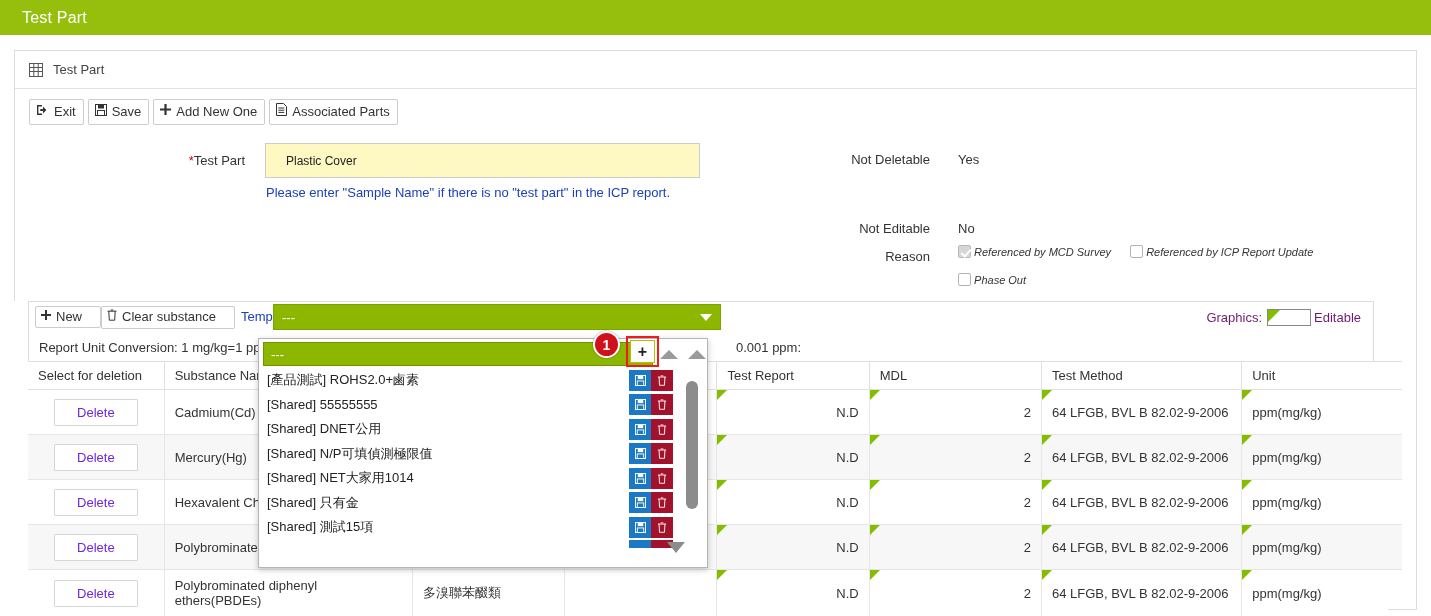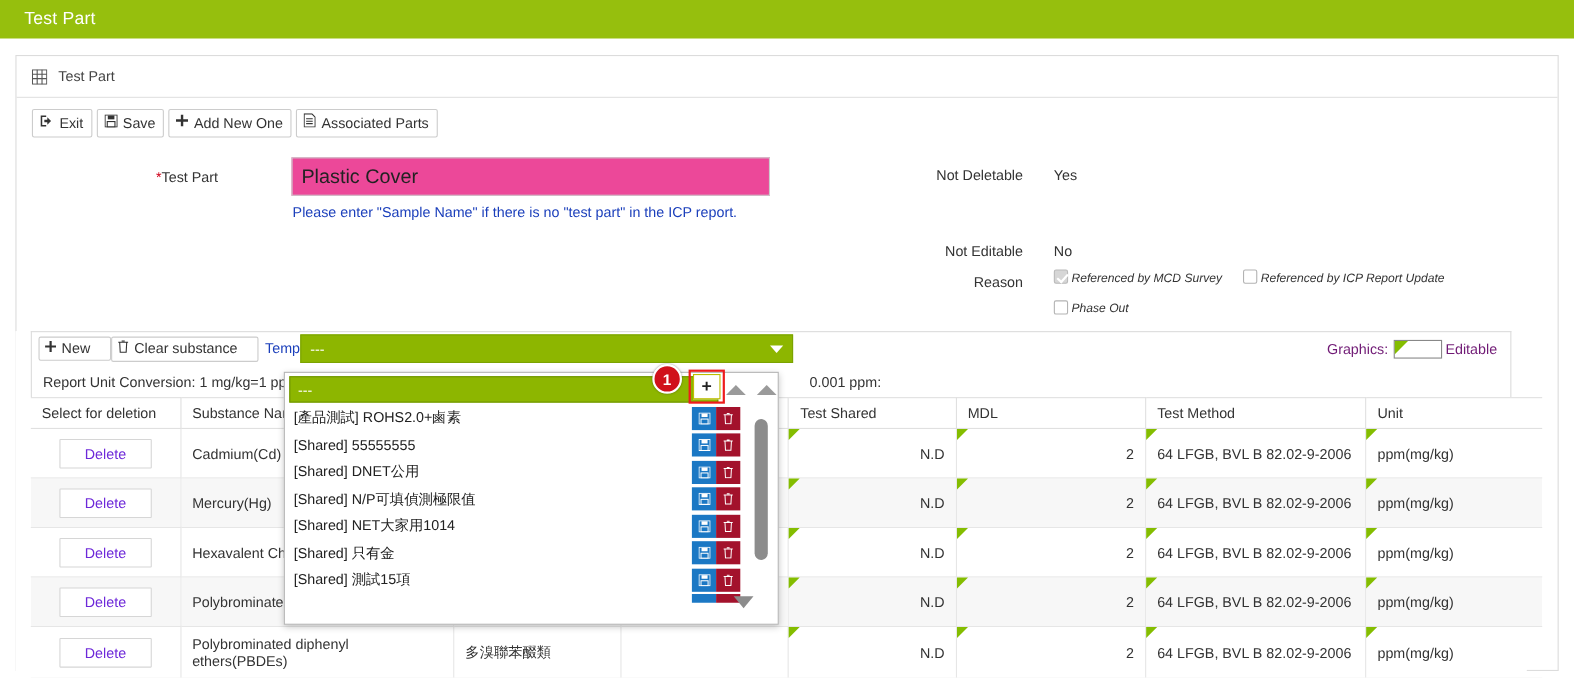--- a/index.html
+++ b/index.html
@@ -68,24 +68,24 @@
   .field-label {
     position: absolute;
     text-align: right;
     font-size: 13px;
     color: #333;
   }
   .req { color: #d0021b; }
   .text-input {
     position: absolute;
     border: 1px solid #cccccc;
-    background: #ec4899;
-    font-size: 18px;
+    background: #fef9c3;
+    font-size: 12px;
     color: #222;
-    padding: 5px 8px;
+    padding: 5px 20px;
     outline: none;
     font-family: "Liberation Sans", sans-serif;
   }
   .hint {
     position: absolute;
     color: #1b3fbb;
     font-size: 13px;
   }
   .ro-val { position: absolute; font-size: 13px; color: #333; }
 
@@ -406,21 +406,21 @@
               <line x1="2.3" y1="7.2" x2="8.3" y2="7.2" stroke="#333"></line>
               <line x1="2.3" y1="9.4" x2="8.3" y2="9.4" stroke="#333"></line>
             </svg>
         </span>
         <span>Associated Parts</span>
       </div>
     </div>
 
     <div class="form-wrap">
 
-      <div class="field-label" style="left:80px; top:28px; width:150px;text-align:center;">
+      <div class="field-label" style="left:80px; top:28px; width:150px;">
         <span class="req">*</span><span>Test Part</span>
       </div>
 
       <input class="text-input" style="left: 250px; top: 18px; width: 435px; height: 35px;" value="Plastic Cover">
 
       <div class="hint" style="left:251px; top:60px;">Please enter "Sample Name" if there is no "test part" in the ICP report.</div>
 
       <div class="field-label" style="left:780px; top:27px; width:135px;">Not Deletable</div>
       <div class="ro-val" style="left:943px; top:27px;">Yes</div>
 
@@ -500,21 +500,21 @@
               <col style="width:172px">
               <col style="width:200px">
               <col style="width:160px">
           </colgroup>
           <thead>
             <tr>
               <th>Select for deletion</th>
               <th>Substance Name</th>
               <th></th>
               <th></th>
-              <th>Test Shared</th>
+              <th>Test Report</th>
               <th>MDL</th>
               <th>Test Method</th>
               <th style="border-right:0">Unit</th>
             </tr>
           </thead>
           <tbody>
             <tr>
               <td class="ctr">
                 <button class="del-btn">Delete</button>
               </td>

